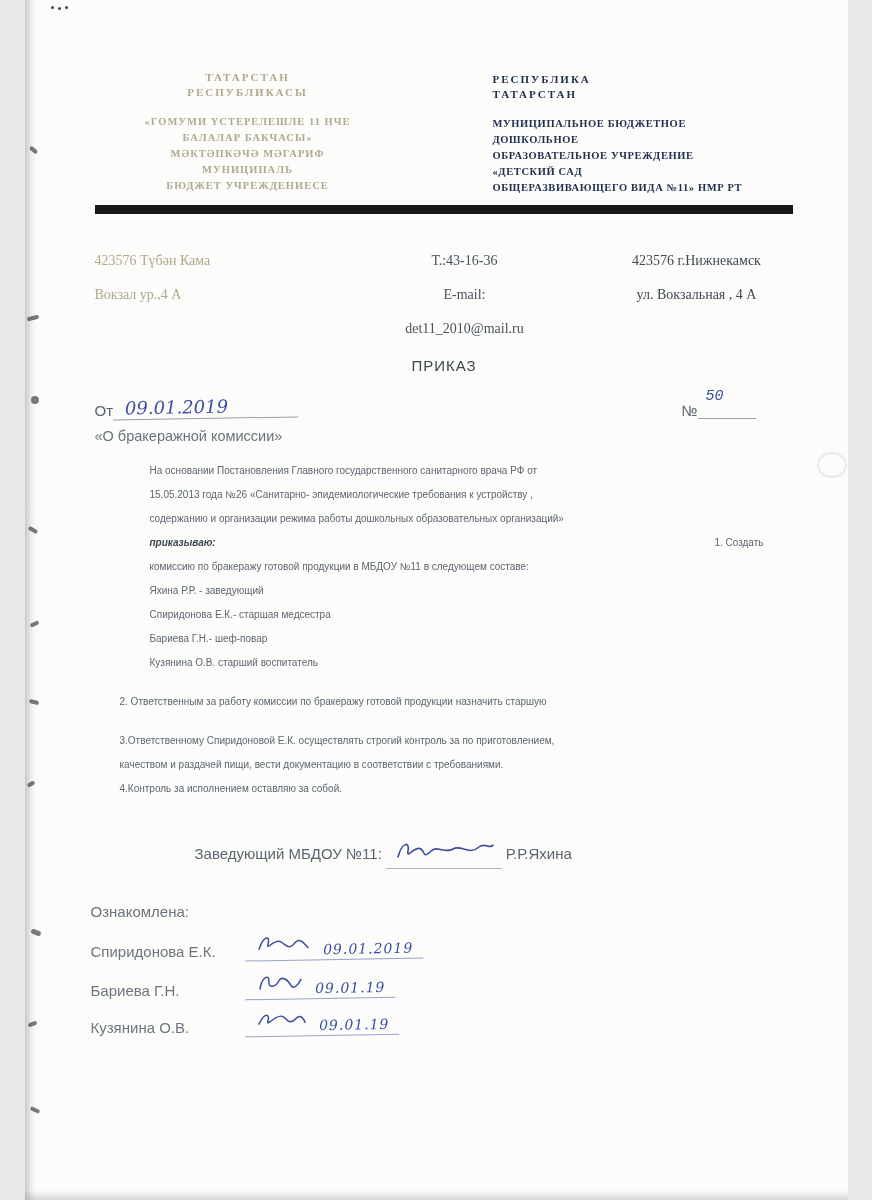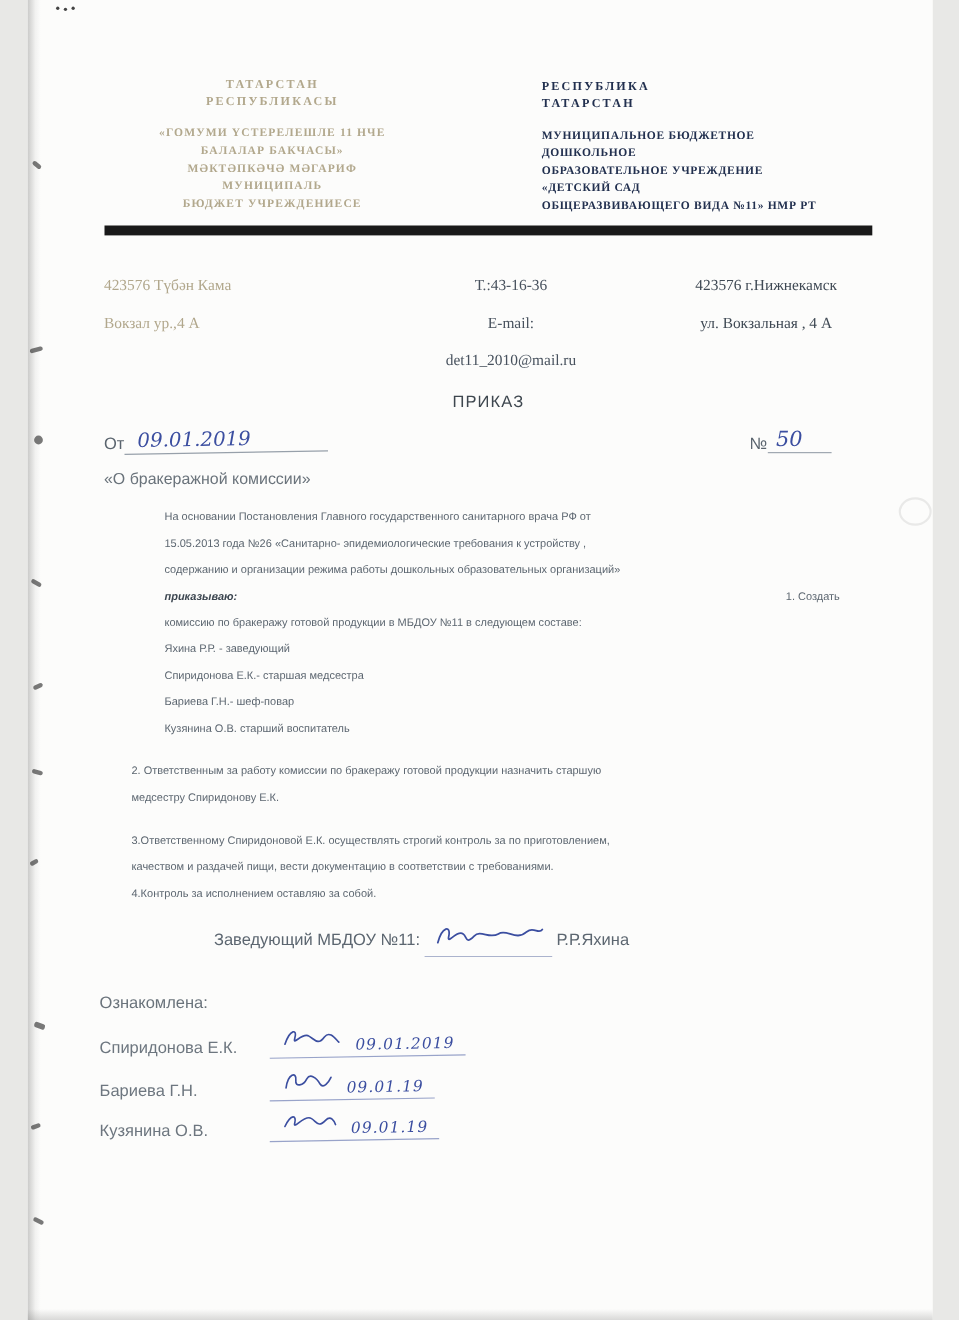--- a/index.html
+++ b/index.html
@@ -36,21 +36,21 @@
 
   
   .doc-title { position:absolute; left:16px; right:0; top:357px; text-align:center;
     font-weight:400; font-size:15px; letter-spacing:1px; color:#3e474f; }
   .meta-row { position:absolute; left:70px; right:92px; top:388px; display:flex;
     align-items:flex-end; font-size:15px; color:#5a646e; }
   .u-line { border-bottom:1.5px solid #97a0aa; display:inline-block; }
   .hand { font-family:"DejaVu Serif", serif; font-style:italic; color:#3b4ea0; }
   .meta-date { min-width:185px; font-size:18px; padding:0 12px 1px; transform:rotate(-1deg); }
   .meta-spacer { flex:1; }
-  .meta-num { min-width:58px; font-size:19px; padding:0 8px 1px; }
+  .meta-num { min-width:58px; font-size:15px; padding:0 8px 13px;font-family:Liberation Mono, monospace; }
 
   .subject { position:absolute; left:70px; top:428px; font-size:14.5px; color:#6a737b; }
 
   
   .body-text { position:absolute; left:95px; top:459px; width:662px;
     font-size:10px; line-height:24px; color:#5c6670; }
   .indent { padding-left:30px; }
   .prikaz-line { display:flex; justify-content:space-between; padding-left:30px; }
   .prikaz-word { font-weight:700; font-style:italic; color:#3c4650; }
   .item-right { margin-right:18px; }
@@ -159,21 +159,20 @@
       <span class="item-right">1. Создать</span>
     </div>
     <div class="indent">комиссию по бракеражу готовой продукции в МБДОУ №11 в следующем составе:</div>
     <div class="indent">Яхина Р.Р. - заведующий</div>
     <div class="indent">Спиридонова Е.К.- старшая медсестра</div>
     <div class="indent">Бариева Г.Н.-  шеф-повар</div>
     <div class="indent">Кузянина О.В. старший воспитатель</div>
 
     <div class="para">
       <div>2. Ответственным за работу  комиссии по бракеражу готовой продукции назначить старшую</div>
-      <div>медсестру Спиридонову Е.К.</div>
     </div>
 
     <div class="para">
       <div>3.Ответственному Спиридоновой Е.К. осуществлять строгий контроль за по приготовлением,</div>
       <div>качеством  и раздачей пищи, вести документацию в соответствии с требованиями.</div>
       <div>4.Контроль за исполнением оставляю за собой.</div>
     </div>
   </div>
 
   <div class="sign-row">

